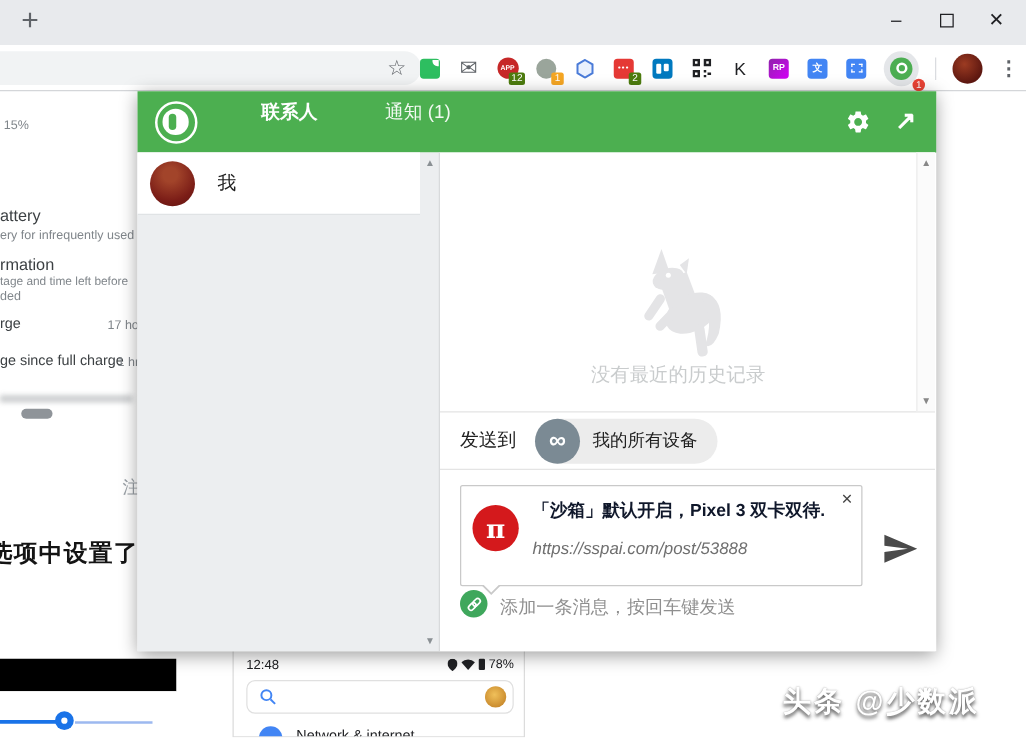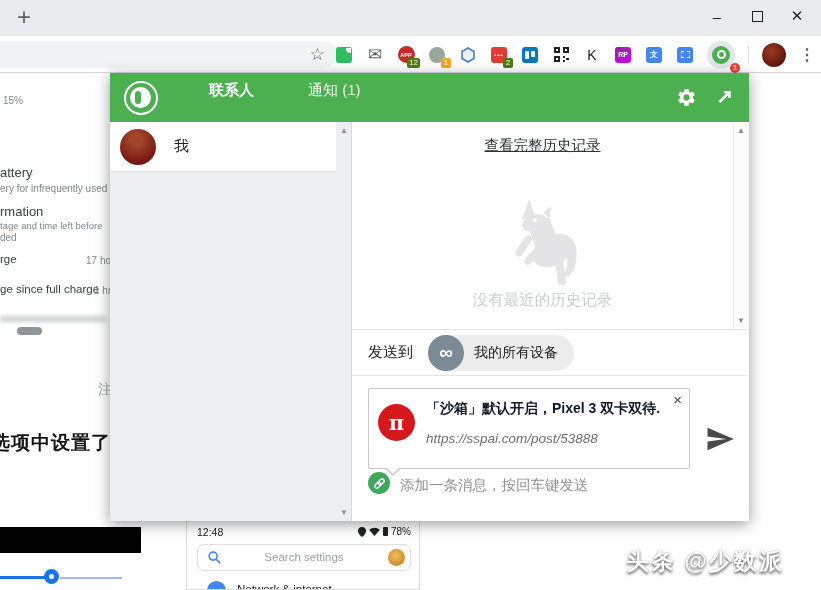--- a/index.html
+++ b/index.html
@@ -165,21 +165,20 @@
           <path d="M0 3 L6 10 L12 3 A9 9 0 0 0 0 3z" fill="#202124"></path>
         </svg>
       <div class="p2-batt"></div>
       <span class="p2-pct">78%</span>
     </div>
     <div class="p2-search">
       <svg width="13" height="13" viewBox="0 0 14 14" style="position:absolute;left:10px;top:6px;">
           <circle cx="5.5" cy="5.5" r="4.3" fill="none" stroke="#4285f4" stroke-width="1.7"></circle>
           <line x1="9" y1="9" x2="13" y2="13" stroke="#4285f4" stroke-width="1.7"></line>
         </svg>
-      <span class="p2-sph">Search settings</span>
       <div class="p2-doge"></div>
     </div>
     <div class="p2-net-ico"></div>
     <span class="p2-net-label">Network &amp; internet</span>
   </div>
 
   <div class="watermark">头条 @少数派</div>
 
   <div class="titlebar">
     <div class="newtab-btn">+</div>
@@ -290,21 +289,20 @@
           <div class="c-avatar"></div>
           <span class="c-label">我</span>
         </div>
         <span class="side-scroll-up">▲</span>
         <span class="side-scroll-down">▼</span>
       </div>
 
       <div class="pp-main">
 
         <div class="history">
-          <a class="hist-link">查看完整历史记录</a>
           <svg class="unicorn" viewBox="0 0 120 120">
             <g fill="#e4e4e6">
               <polygon points="46,10 53,30 38,32"></polygon>
               <ellipse cx="52" cy="36" rx="14" ry="9" transform="rotate(-18 52 36)"></ellipse>
               <polygon points="62,24 70,18 68,32"></polygon>
               <polygon points="44,38 68,30 80,62 54,66"></polygon>
               <ellipse cx="72" cy="66" rx="24" ry="16" transform="rotate(-28 72 66)"></ellipse>
               <rect x="36" y="48" width="8" height="26" rx="4" transform="rotate(34 40 61)"></rect>
               <rect x="47" y="58" width="8" height="26" rx="4" transform="rotate(44 51 71)"></rect>
               <rect x="76" y="76" width="9" height="28" rx="4" transform="rotate(-8 80 90)"></rect>

